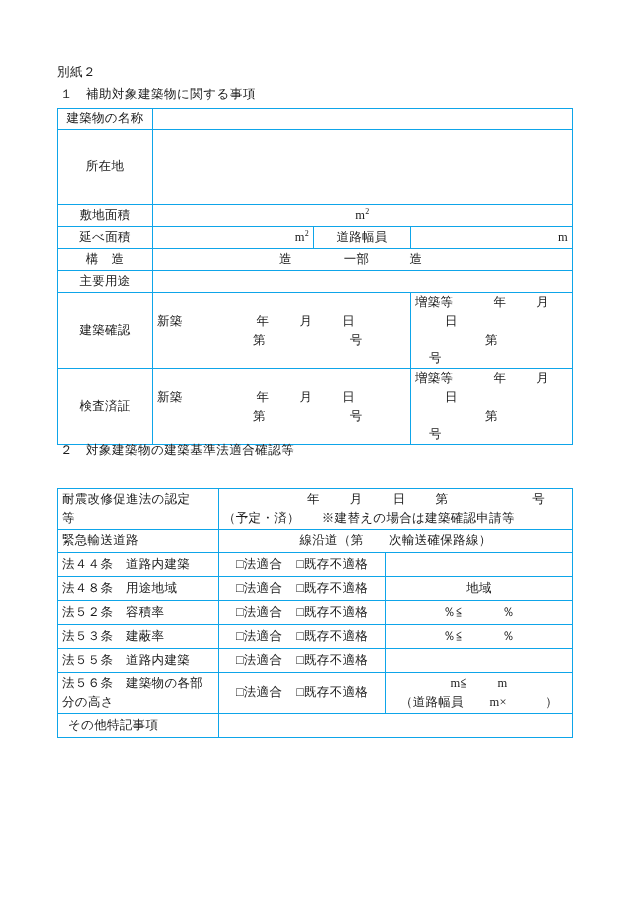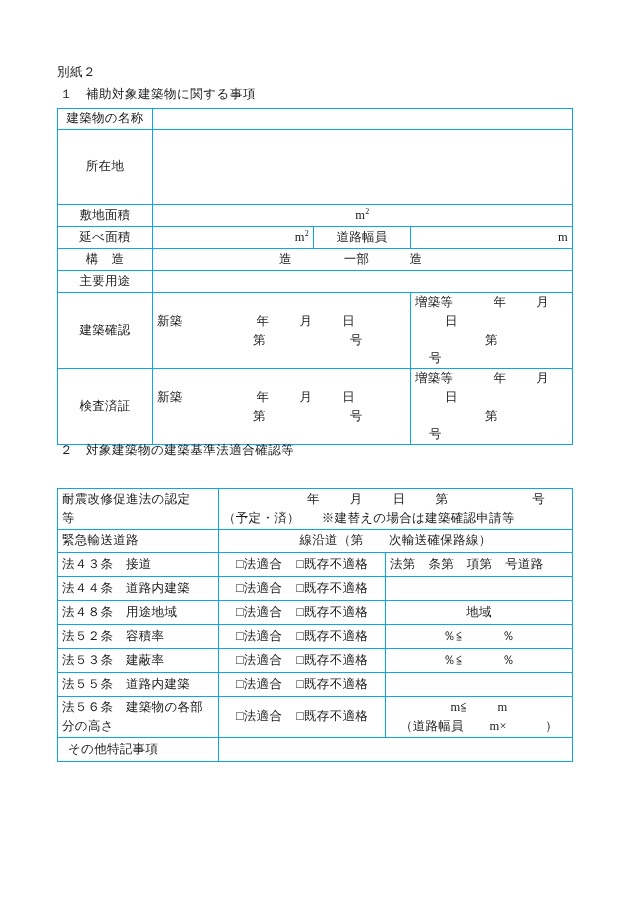--- a/index.html
+++ b/index.html
@@ -212,27 +212,20 @@
           </div>
         </td>
       </tr>
 
       <tr>
         <td class="lbl-left" style="height:22px">緊急輸送道路</td>
         <td colspan="2" class="ctr">線沿道（第　　次輸送確保路線）</td>
       </tr>
 
       <tr>
-        <td class="lbl-left" style="height:23px">法４３条　接道</td>
-        <td class="chkrow ctr">
-          <span class="box">□法適合</span><span class="sp2"></span><span class="box">□既存不適格</span>
-        </td>
-        <td class="lft">法第　条第　項第　号道路</td>
-      </tr>
-      <tr>
         <td class="lbl-left" style="height:23px">法４４条　道路内建築</td>
         <td class="chkrow ctr">
           <span class="box">□法適合</span><span class="sp2"></span><span class="box">□既存不適格</span>
         </td>
         <td class="ctr"></td>
       </tr>
       <tr>
         <td class="lbl-left" style="height:23px">法４８条　用途地域</td>
         <td class="chkrow ctr">
           <span class="box">□法適合</span><span class="sp2"></span><span class="box">□既存不適格</span>

